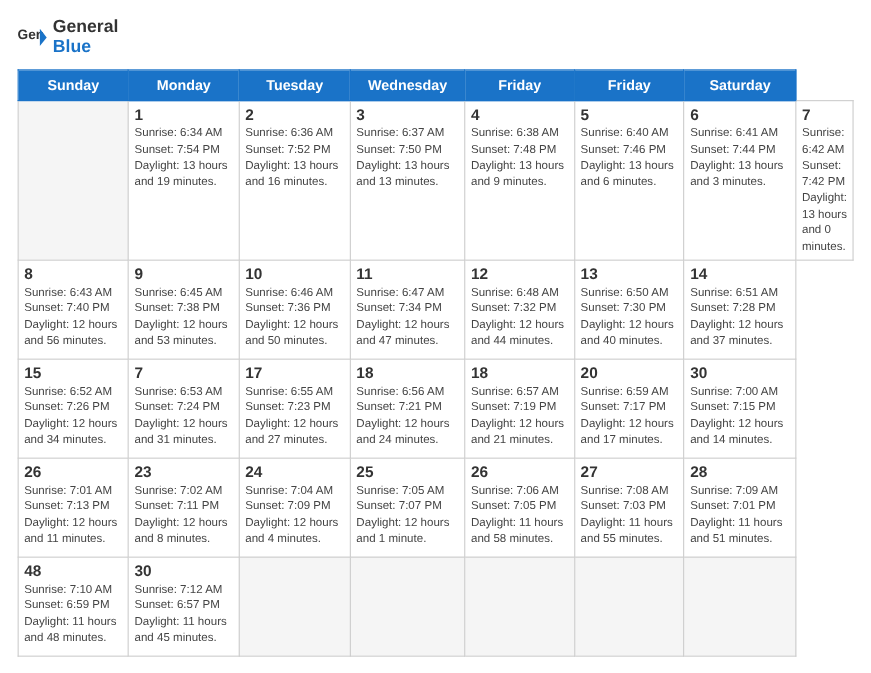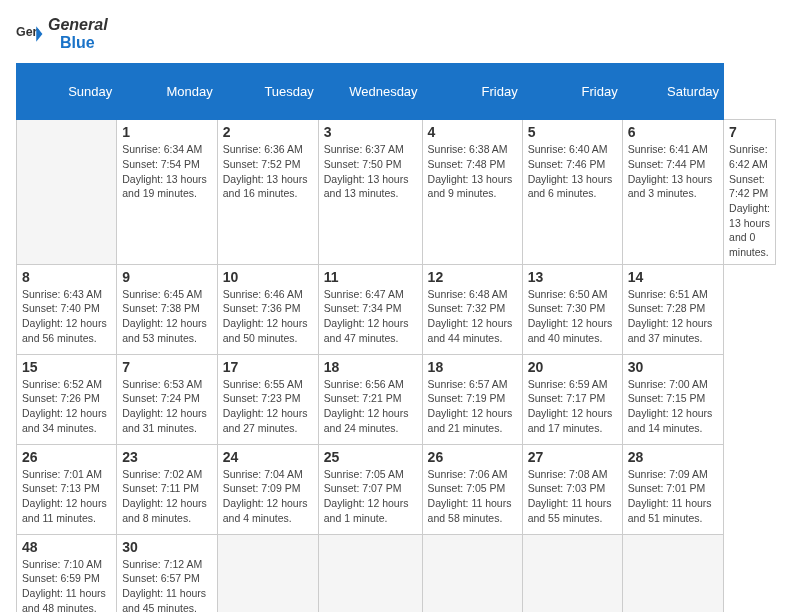--- a/index.html
+++ b/index.html
@@ -38,24 +38,24 @@
       color: #555;
     }
     .calendar {
       width: 100%;
       border-collapse: collapse;
       font-size: 11px;
     }
     .calendar th {
       background: #1a73c8;
       color: #fff;
-      padding: 20px 4px;
-      text-align: right;
+      padding: 6px 4px;
+      text-align: center;
       font-size: 13px;
-      font-weight: normal;
+      font-weight: bold;
       border: 1px solid #1a73c8;
     }
     .calendar td {
       border: 1px solid #ccc;
       vertical-align: top;
       padding: 4px 5px;
       width: calc(100% / 7);
       height: 90px;
     }
     .calendar td.empty {
@@ -77,22 +77,22 @@
 </head>
 <body>
 
 <div class="header">
   <div class="logo">
     <svg class="logo-icon" viewBox="0 0 36 36">
       <text x="0" y="20" font-size="16" font-weight="bold" fill="#333">Gen</text>
       <polygon points="26,8 34,18 26,28" fill="#1a73c8"></polygon>
     </svg>
     <div>
-      <div style="font-size:16px;font-weight:bold;color:#333;line-height:1.1;font-style:italic;">General</div>
-      <div style="font-size:16px;font-weight:bold;color:#1a73c8;line-height:1.1;margin-left:12px;">Blue</div>
+      <div style="font-size:16px;font-weight:bold;color:#333;line-height:1.1;">General</div>
+      <div style="font-size:16px;font-weight:bold;color:#1a73c8;line-height:1.1;">Blue</div>
     </div>
   </div>
   <div class="title-block">
     <div class="month-title"></div>
     <div class="subtitle"></div>
   </div>
 </div>
 
 <table class="calendar">
   <thead>

